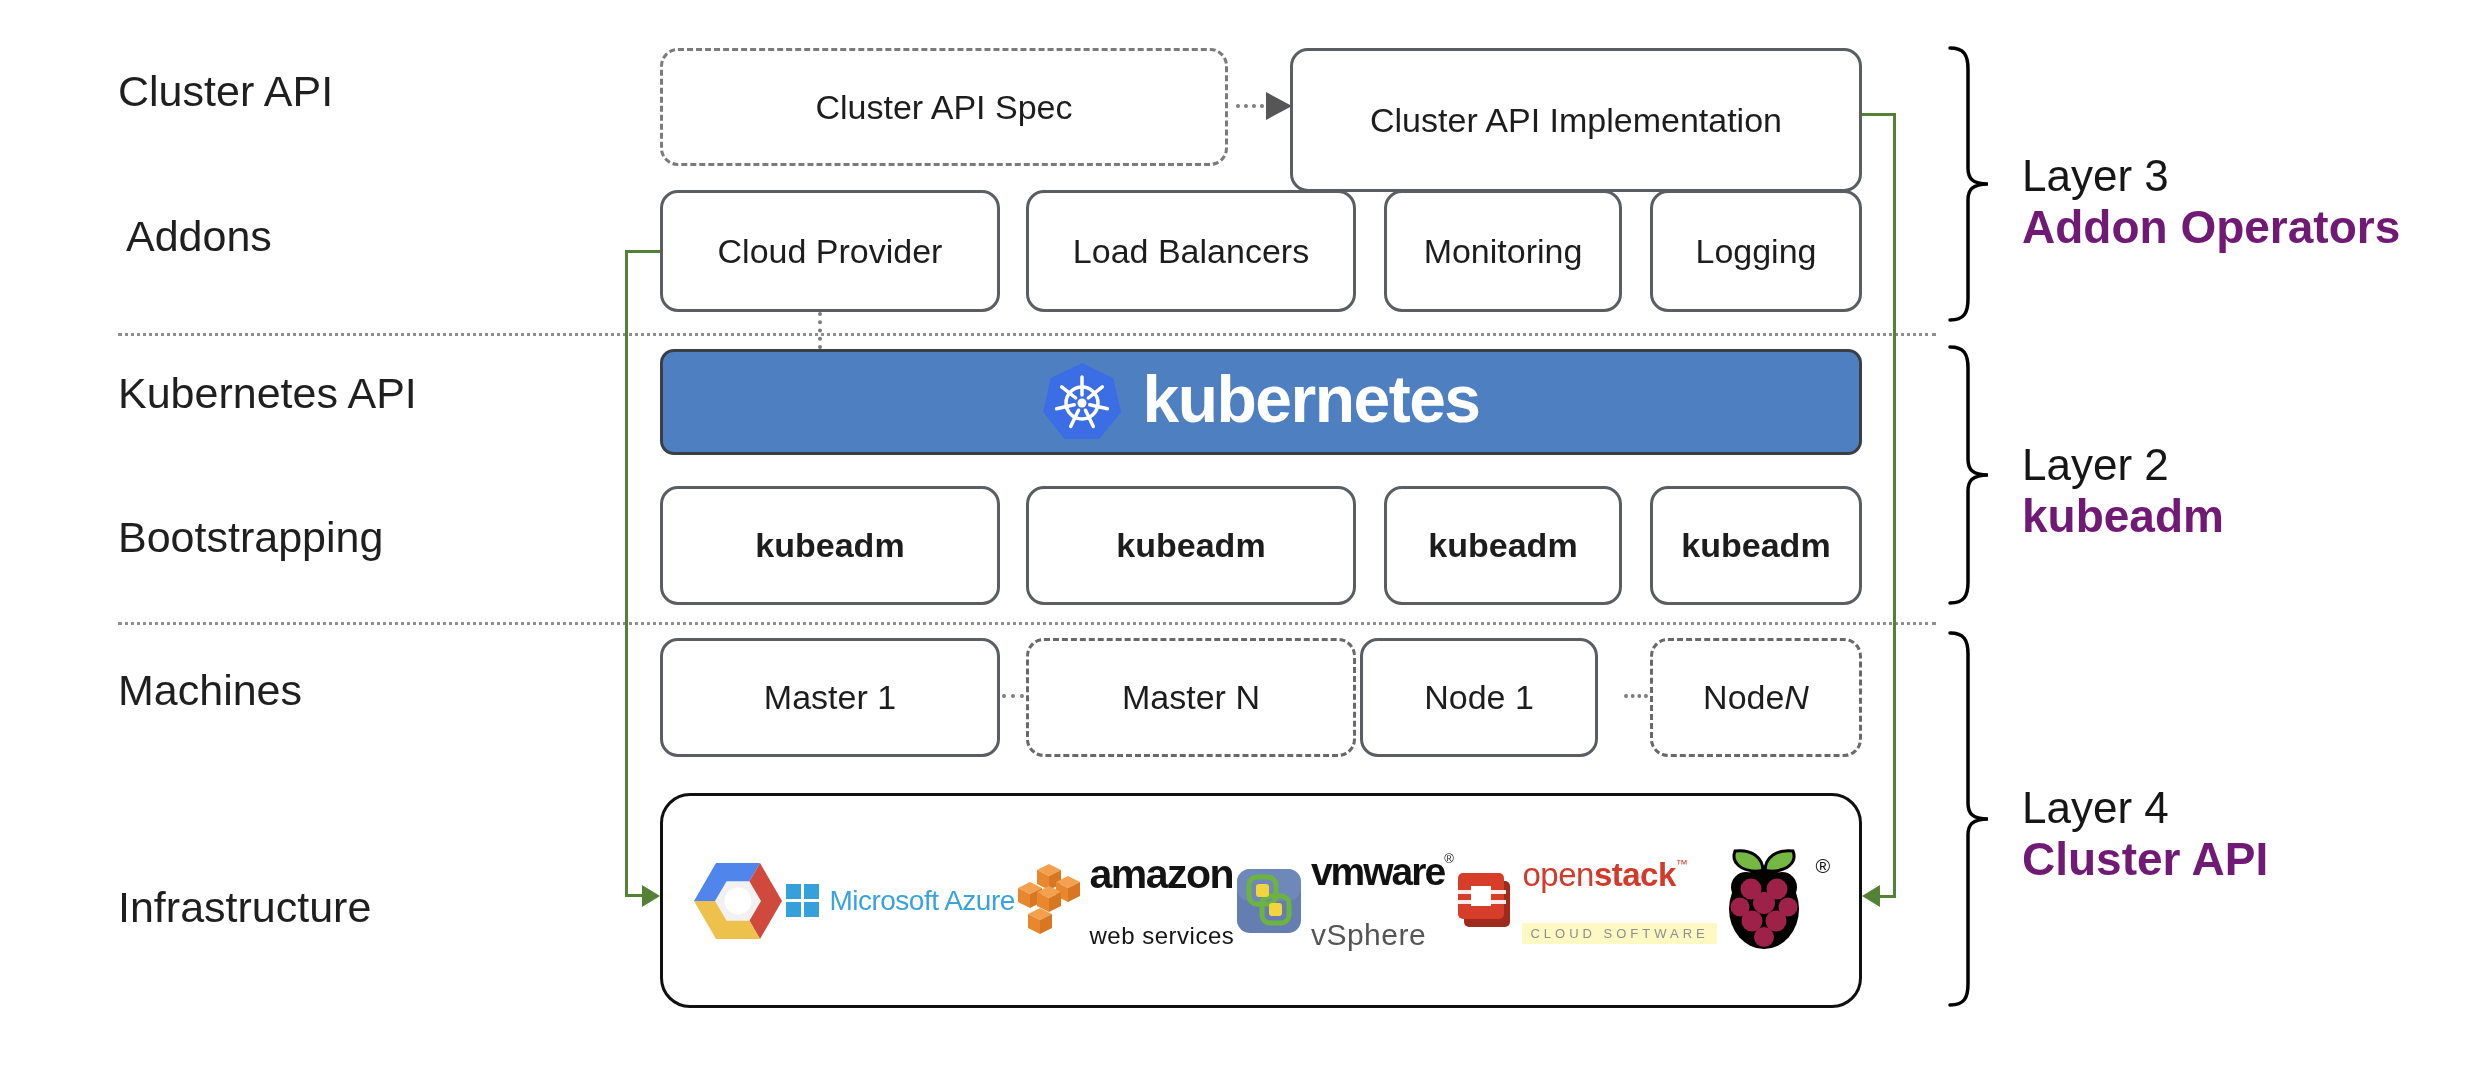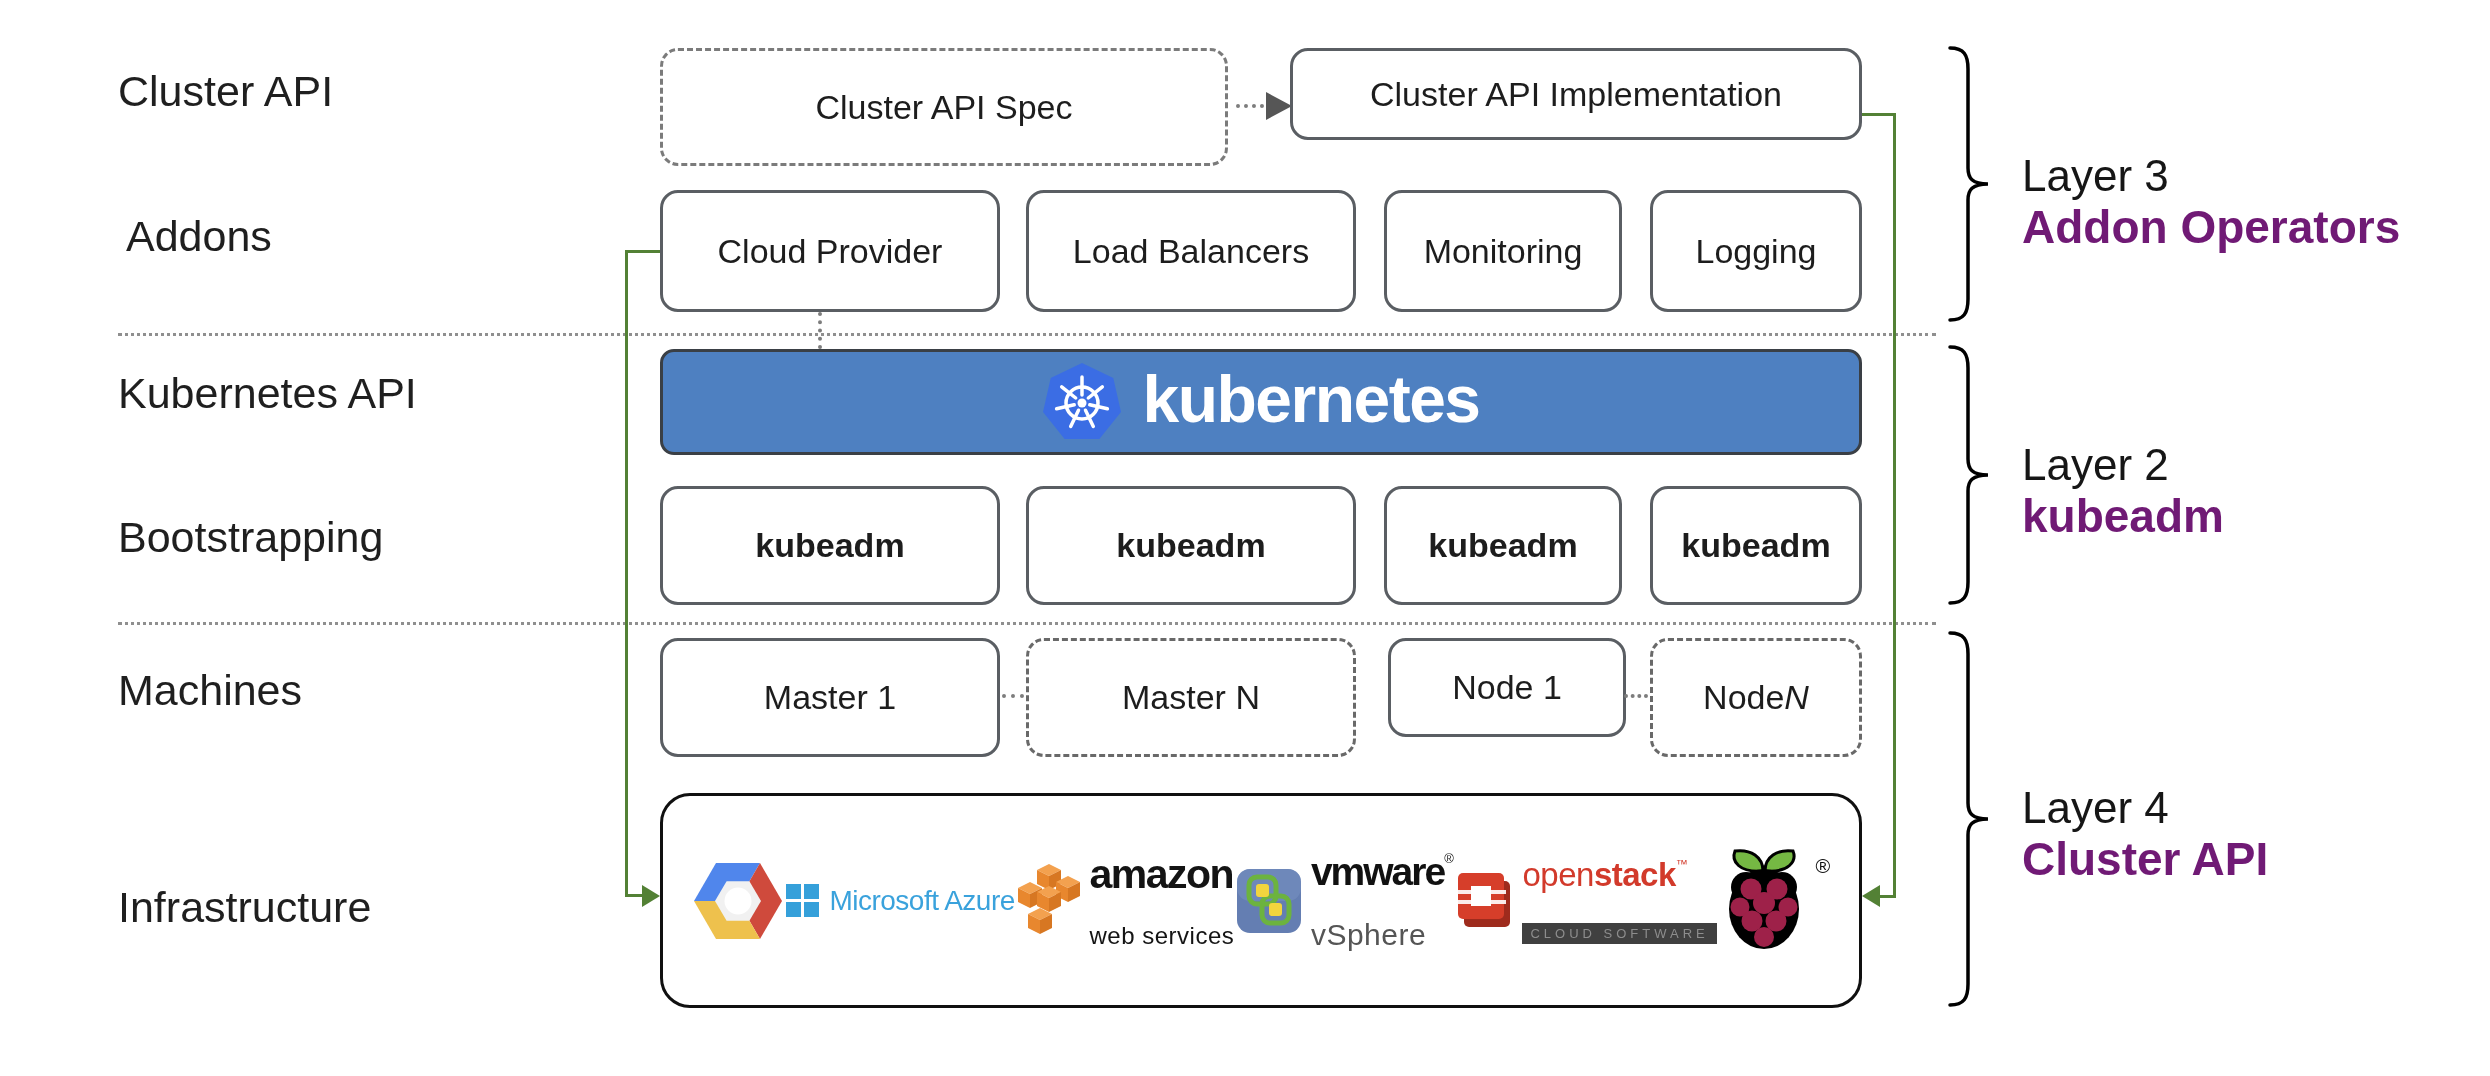--- a/index.html
+++ b/index.html
@@ -35,21 +35,21 @@
   .prov .stack{display:flex;flex-direction:column;line-height:1;gap:27px;}
   .azure-text{font-size:28px;font-weight:400;color:#3aa2dc;letter-spacing:-0.5px;}
   .aws-line1{font-size:41px;font-weight:bold;letter-spacing:-1.5px;color:#141414;}
   .aws-line2{font-size:24px;color:#141414;margin-top:2px;letter-spacing:0.5px;}
   .vm-line1{font-size:39px;font-weight:700;letter-spacing:-2px;color:#111;}
   .vm-reg{font-size:13px;vertical-align:top;font-weight:400;}
   .vm-line2{font-size:30px;font-weight:300;color:#555;margin-top:2px;letter-spacing:0.5px;}
   .os-word{font-size:33px;color:#d23a2b;letter-spacing:-0.5px;}
   .os-word .b{font-weight:bold;}
   .os-tm{font-size:12px;vertical-align:top;color:#d23a2b;}
-  .os-tag{margin-top:5px;background:#404040;color:#8d8d8d;font-size:13px;letter-spacing:4px;
+  .os-tag{margin-top:5px;background:#fef9c3;color:#8d8d8d;font-size:13px;letter-spacing:4px;
           padding:4px 8px;text-align:center;}
   .rpi-reg{font-size:20px;color:#111;transform:translateY(-34px);margin-left:-6px;}
 
   
   .dotline-h{position:absolute;height:0;border-top:4px dotted #7d7d7d;}
   .dotline-v{position:absolute;width:0;border-left:4px dotted #7d7d7d;}
 
   
   .tri-right-gray{position:absolute;width:0;height:0;border-top:14px solid transparent;
       border-bottom:14px solid transparent;border-left:26px solid #565656;}
@@ -79,21 +79,21 @@
   <div class="rowlabel" style="top:879px">Infrastructure</div>
 
   <div class="sep" style="top:333px"></div>
   <div class="sep" style="top:622px"></div>
 
   <div class="box dash-spec" style="left:660px;top:48px;width:568px;height:118px">
     <span>Cluster API Spec</span>
   </div>
   <div class="dotline-h" style="left:1236px;top:104px;width:36px"></div>
   <div class="tri-right-gray" style="left:1266px;top:92px"></div>
-  <div class="box" style="left:1290px;top:48px;width:572px;height:92px">
+  <div class="box" style="left:1290px;top:48px;width:572px;height:144px">
     <span>Cluster API Implementation</span>
   </div>
 
   <div class="box" style="left:660px;top:190px;width:340px;height:122px">
     <span>Cloud Provider</span>
   </div>
   <div class="box" style="left:1026px;top:190px;width:330px;height:122px">
     <span>Load Balancers</span>
   </div>
   <div class="box" style="left:1384px;top:190px;width:238px;height:122px">
@@ -136,21 +136,21 @@
     <span>kubeadm</span>
   </div>
 
   <div class="box" style="left:660px;top:638px;width:340px;height:119px">
     <span>Master 1</span>
   </div>
   <div class="dotline-h" style="left:1002px;top:694px;width:22px"></div>
   <div class="box dash-machine" style="left:1026px;top:638px;width:330px;height:119px">
     <span>Master N</span>
   </div>
-  <div class="box" style="left:1388px;top:638px;width:238px;height:99px">
+  <div class="box" style="left:1360px;top:638px;width:238px;height:119px">
     <span>Node 1</span>
   </div>
   <div class="dotline-h" style="left:1624px;top:694px;width:24px"></div>
   <div class="box dash-machine" style="left:1650px;top:638px;width:212px;height:119px">
     <span>Node </span>
       <span class="it">N</span>
   </div>
 
   <div class="infra">
 

